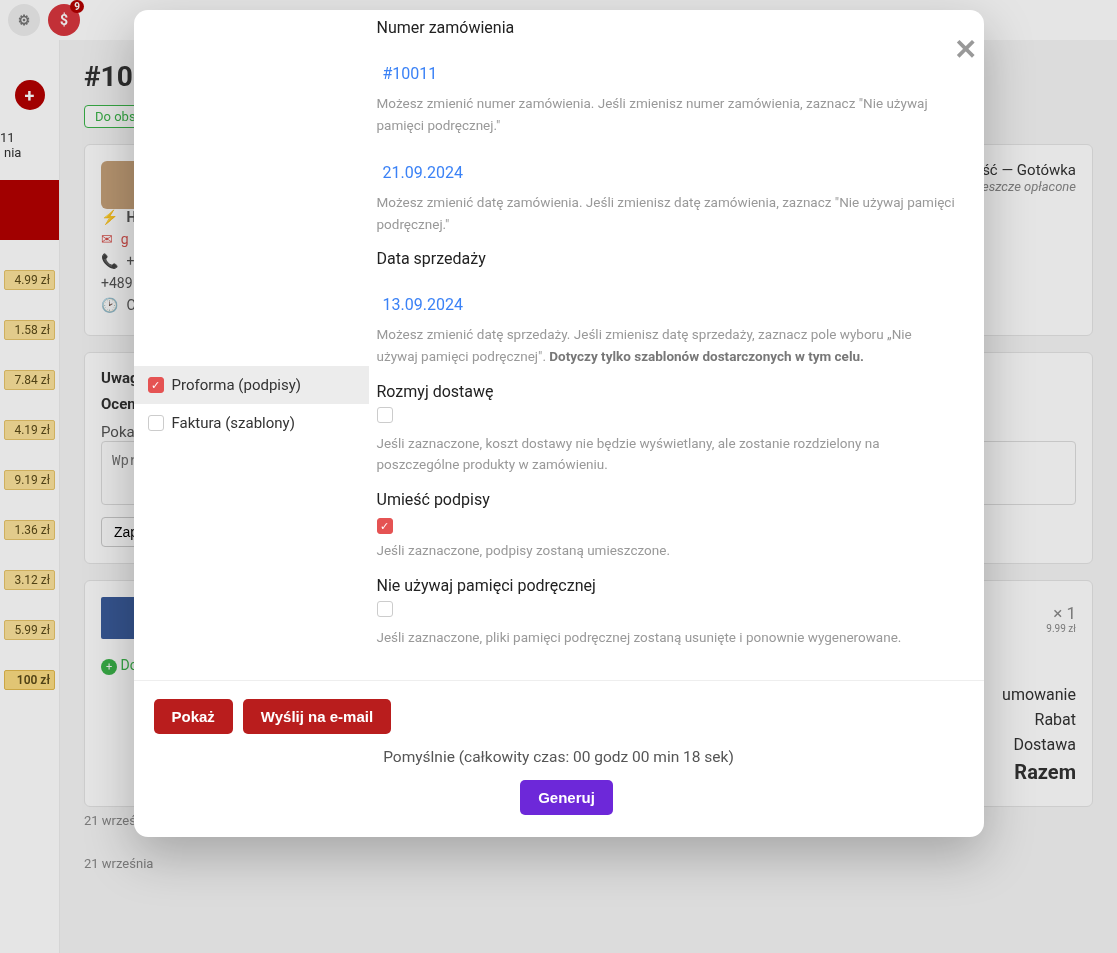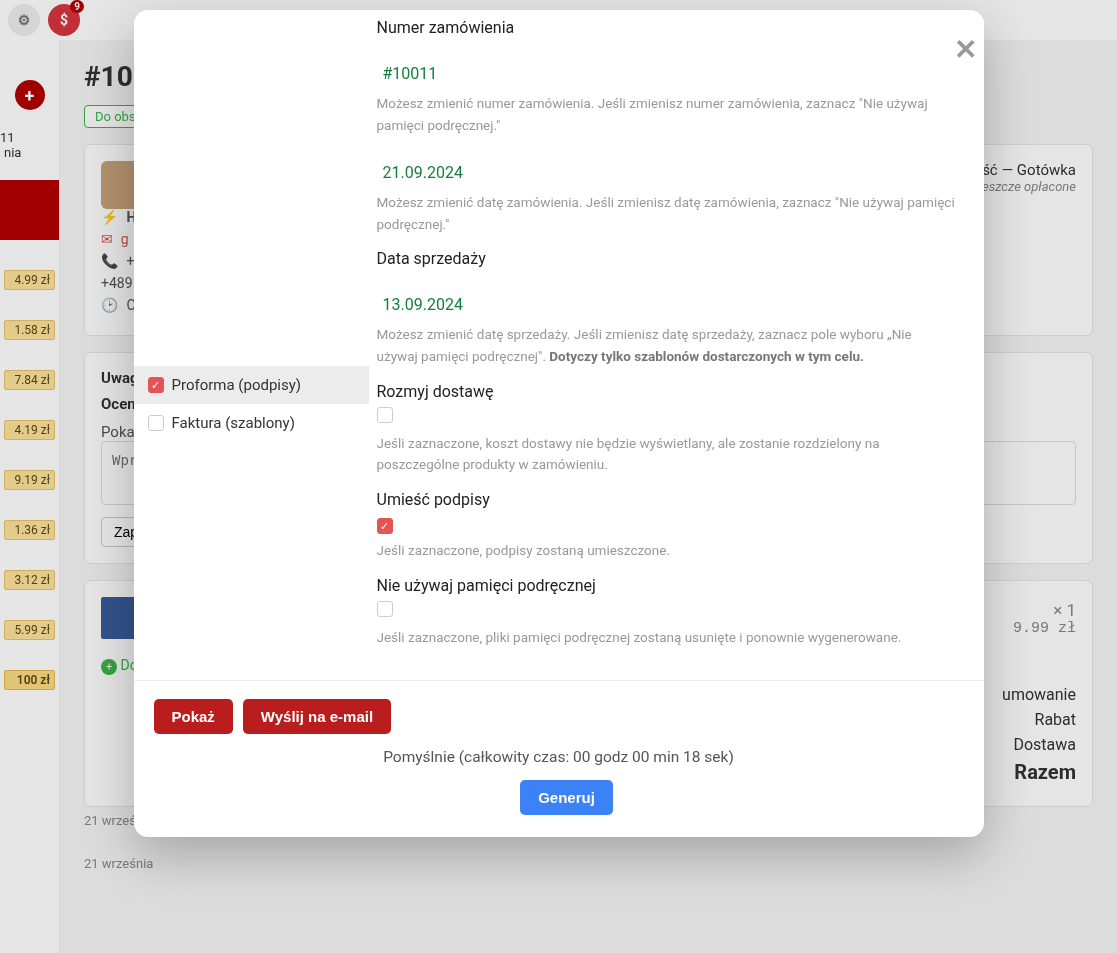--- a/index.html
+++ b/index.html
@@ -94,21 +94,21 @@
     width:100%; height:64px; border:1px solid #ddd; border-radius:4px;
     padding:10px; font-size:14px; resize:none;
   }
   .bg-save {
     margin-top:8px; background:#fff; border:1px solid #ccc; border-radius:4px;
     padding:6px 12px; font-size:14px;
   }
   .bg-prod { display:flex; align-items:center; }
   .bg-prod .thumb { width:42px; height:42px; background:#3a5c9b; border-radius:2px; margin-right:10px; }
   .bg-prod .qty { margin-left:auto; color:#888; font-size:17px; }
-  .bg-prod .price { color:#888; font-size:15px;font-family:Liberation Mono, monospace; }
+  .bg-prod .price { color:#888; font-size:10px; }
   .bg-summary { text-align:right; color:#333; font-size:16px; }
   .bg-summary .line { margin:6px 0; }
   .bg-summary .razem { font-weight:700; font-size:20px; }
 
   
   .overlay {
     position:absolute; inset:0;
     background: rgba(0,0,0,0.10);
     display:flex; align-items:flex-start; justify-content:center;
   }
@@ -159,40 +159,40 @@
     position:absolute;
     top: 18px; right: 6px;
     color:#999; font-size:28px; font-weight:700;
     cursor:pointer; line-height:1;
   }
   .field-group { margin-bottom: 14px; }
   .field-label {
     font-size: 16px; color:#222; margin-bottom:6px;
   }
   .field-value {
-    font-size: 16px; color:#15803d;
+    font-size: 16px; color:#3b82f6;
     padding: 4px 6px;
     margin-top: 23px;
   }
   .help-text {
     font-size: 13.5px; color:#999; line-height:1.6; margin-top:6px;
   }
   .help-text b { color:#777; font-weight:700; }
 
   .modal-footer {
     border-top:1px solid #eee;
     padding: 18px 20px 22px;
   }
   .modal-footer .btn-row { display:flex; gap:10px; margin-bottom:14px; }
   .btn {
     border:none; border-radius:5px; padding:9px 18px;
     font-size:15px; font-weight:600; color:#fff; cursor:pointer;
   }
   .btn-red { background:#b91d1d; }
-  .btn-green { background:#3b82f6;margin-left:16px; }
+  .btn-green { background:#6d28d9;margin-left:16px; }
   .status-line { text-align:center; color:#555; font-size:15.5px; margin-bottom:14px; }
   .gen-row { text-align:center; }
 
 </style>
 </head>
 <body>
 
 <div class="bg-page">
   <div class="bg-topbar">
     <span class="circle-icon" style="background:#eee;color:#777">⚙</span>

